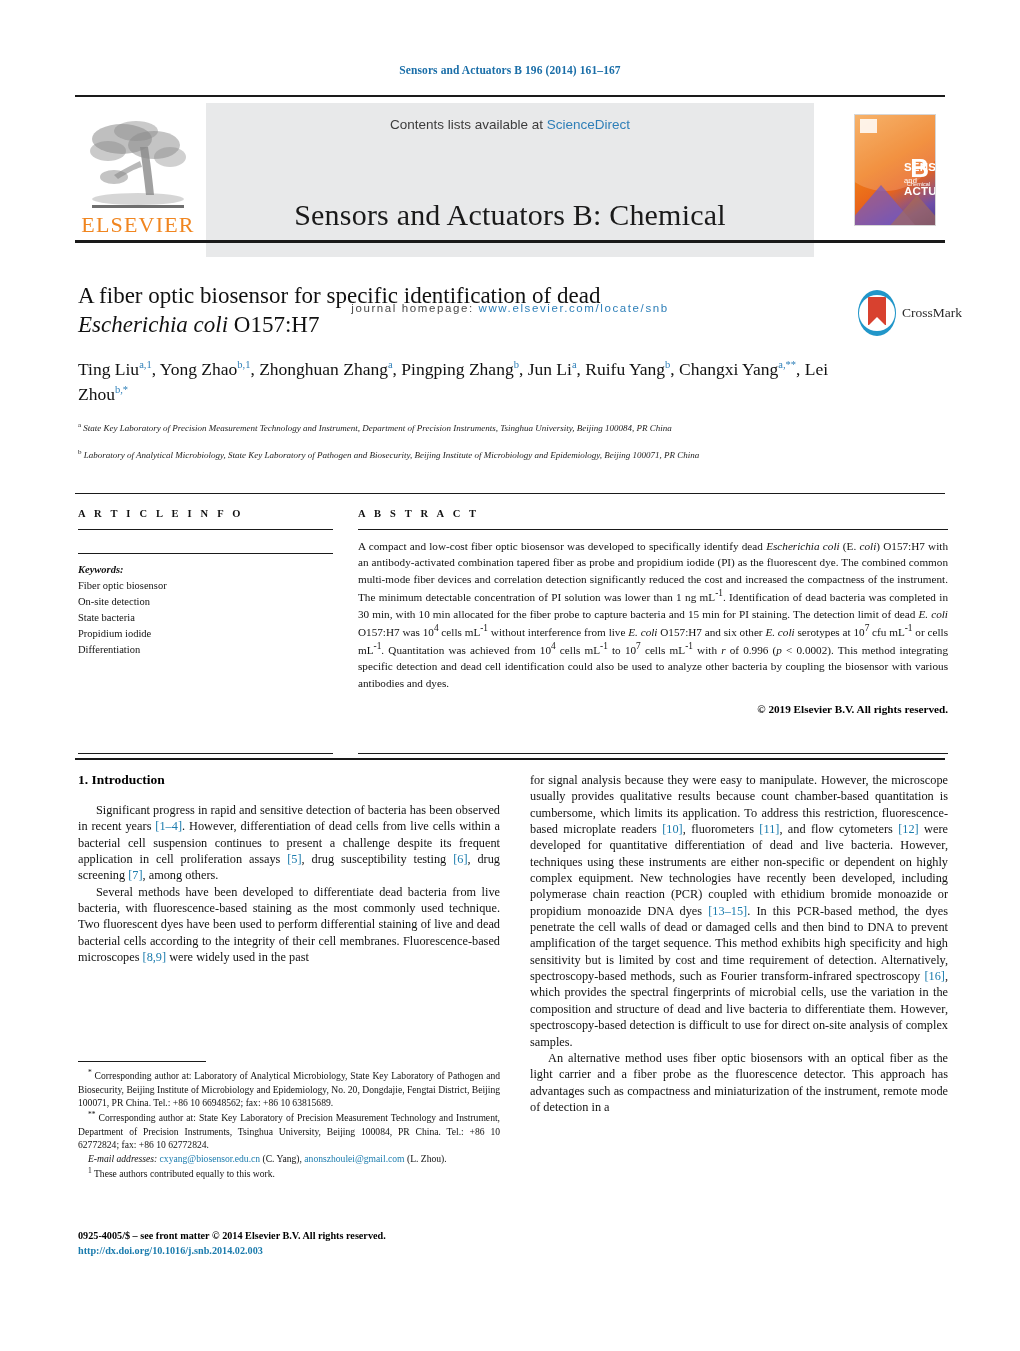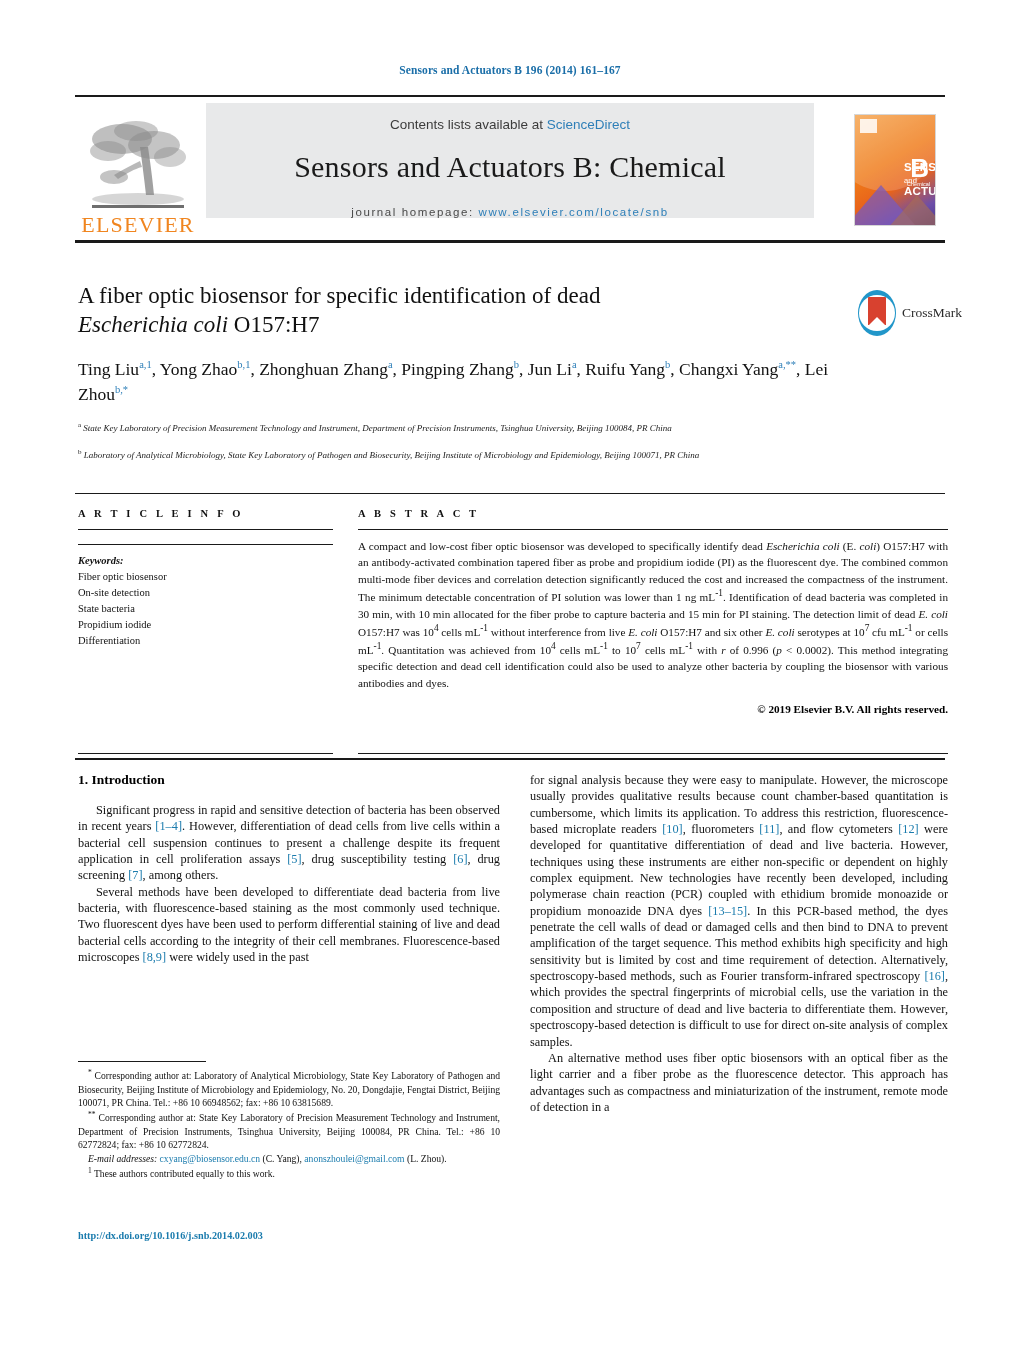--- a/index.html
+++ b/index.html
@@ -26,22 +26,22 @@
     display:flex;flex-direction:column;align-items:center;justify-content:flex-end;
     background:#fff;
   }
   .els-tree{width:108px;height:96px;}
   .els-word{
     font-family:"Liberation Serif", serif;
     font-size:22px;letter-spacing:1.2px;color:#f0851f;line-height:1;
     margin-top:1px;
   }
   .banner{
-    position:absolute;left:131px;top:2px;width:608px;height:115px;background:#e8e9ea;
-    display:flex;flex-direction:column;align-items:center;justify-content:center;
+    position:absolute;left:131px;top:2px;width:608px;height:154px;background:#e8e9ea;
+    display:flex;flex-direction:column;align-items:center;justify-content:space-between;gap:48px;
   }
   .banner .contents{
     font-family:"Liberation Sans", sans-serif;
     font-size:13.5px;color:#3c3c3c;margin-top:14px;
   }
   .banner .contents a{color:#2e7fb8;text-decoration:none;}
   .banner .jtitle{
     font-family:"Liberation Serif", serif;
     font-size:30px;color:#1a1a1a;margin-top:18px;letter-spacing:.2px;
   }
@@ -103,21 +103,21 @@
   .rule-info{position:absolute;left:75px;top:493px;width:870px;height:1px;background:#1a1a1a;}
   .infocol{position:absolute;left:78px;top:508px;width:255px;}
   .abscol{position:absolute;left:358px;top:508px;width:590px;}
   .sec-head{
     font-family:"Liberation Serif", serif;font-weight:bold;font-size:10.5px;
     letter-spacing:3.2px;color:#111;
   }
   .thinrule{height:1px;background:#1a1a1a;margin:10px 0 8px 0;}
   .hist, .kw{font-size:10.5px;line-height:1.52;color:#111;}
   .hist .lbl,.kw .lbl{font-style:italic;font-weight:bold;}
-  .kwblock{margin-top:14px;}
+  .kwblock{margin-top:23px;}
   .abstract{font-size:11.2px;line-height:1.47;text-align:justify;color:#111;}
   .abstract i{font-style:italic;}
   .copyright{margin-top:12px;text-align:right;font-size:11.2px;font-weight:bold;}
   .rule-abs{position:absolute;left:358px;top:753px;width:590px;height:1px;background:#1a1a1a;}
   .rule-info2{position:absolute;left:78px;top:753px;width:255px;height:1px;background:#1a1a1a;}
   .rule-body{position:absolute;left:75px;top:758px;width:870px;height:2px;background:#1a1a1a;}
 
   
   .colL{position:absolute;left:78px;top:772px;width:422px;}
   .colR{position:absolute;left:530px;top:772px;width:418px;}
@@ -258,16 +258,17 @@
 
   <div class="fnrule"></div>
   <div class="footnotes">
     <p class="ind"><sup>*</sup>  Corresponding author at: Laboratory of Analytical Microbiology, State Key Laboratory of Pathogen and Biosecurity, Beijing Institute of Microbiology and Epidemiology, No. 20, Dongdajie, Fengtai District, Beijing 100071, PR China. Tel.: +86 10 66948562; fax: +86 10 63815689.</p>
     <p class="ind"><sup>**</sup> Corresponding author at: State Key Laboratory of Precision Measurement Technology and Instrument, Department of Precision Instruments, Tsinghua University, Beijing 100084, PR China. Tel.: +86 10 62772824; fax: +86 10 62772824.</p>
     <p class="ind"><i>E-mail addresses:</i> <a href="#">cxyang@biosensor.edu.cn</a> (C. Yang), <a href="#">anonszhoulei@gmail.com</a> (L. Zhou).</p>
     <p class="ind"><sup>1</sup>  These authors contributed equally to this work.</p>
   </div>
 
   <div class="issn">
+    <div>0925-4005/$ – see front matter © 2014 Elsevier B.V. All rights reserved.</div>
     <a href="#">http://dx.doi.org/10.1016/j.snb.2014.02.003</a>
   </div>
 
 </div>
 
 </body></html>

